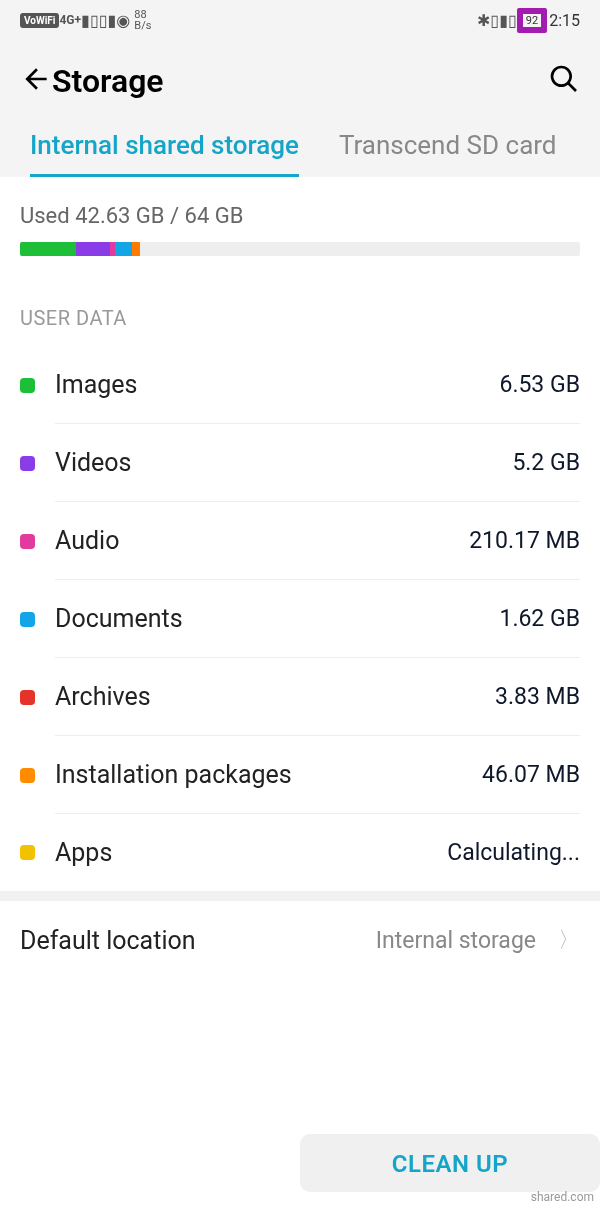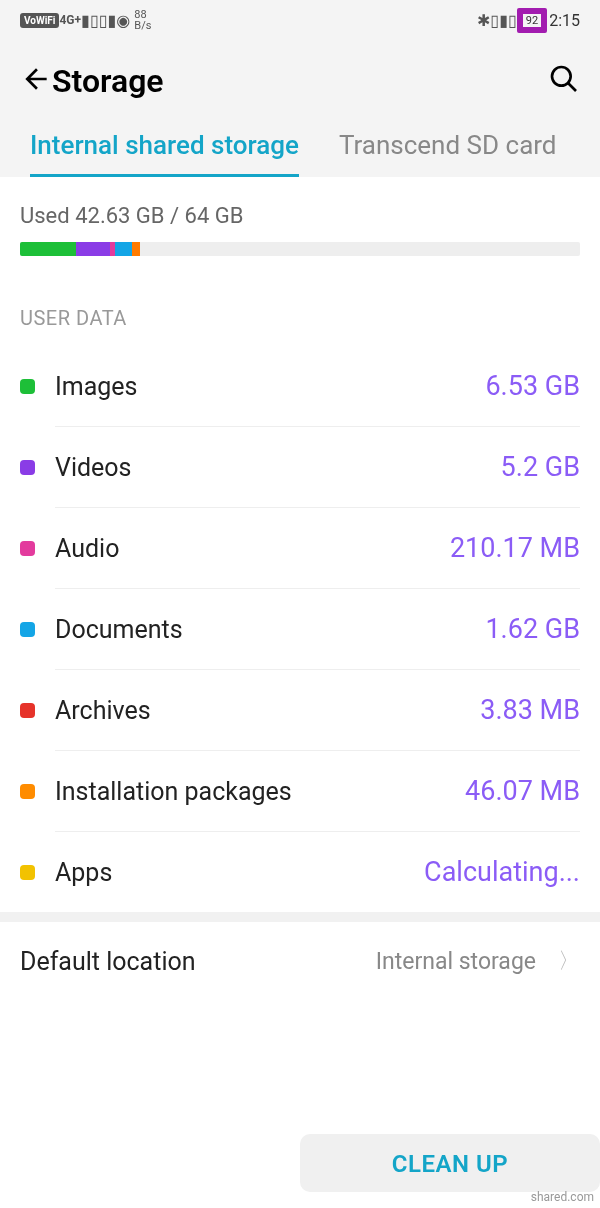--- a/index.html
+++ b/index.html
@@ -138,22 +138,22 @@
       border-bottom: 1px solid #eee;
     }
     .row:last-child .row-body {
       border-bottom: none;
     }
     .row-label {
       font-size: 25px;
       color: #222;
     }
     .row-value {
-      font-size: 27px;
-      color: #8b5cf6;
+      font-size: 23px;
+      color: #0f172a;
     }
     .divider-thick {
       height: 10px;
       background: #f1f1f1;
     }
     .default-loc {
       display: flex;
       align-items: center;
       justify-content: space-between;
       padding: 24px 20px;

